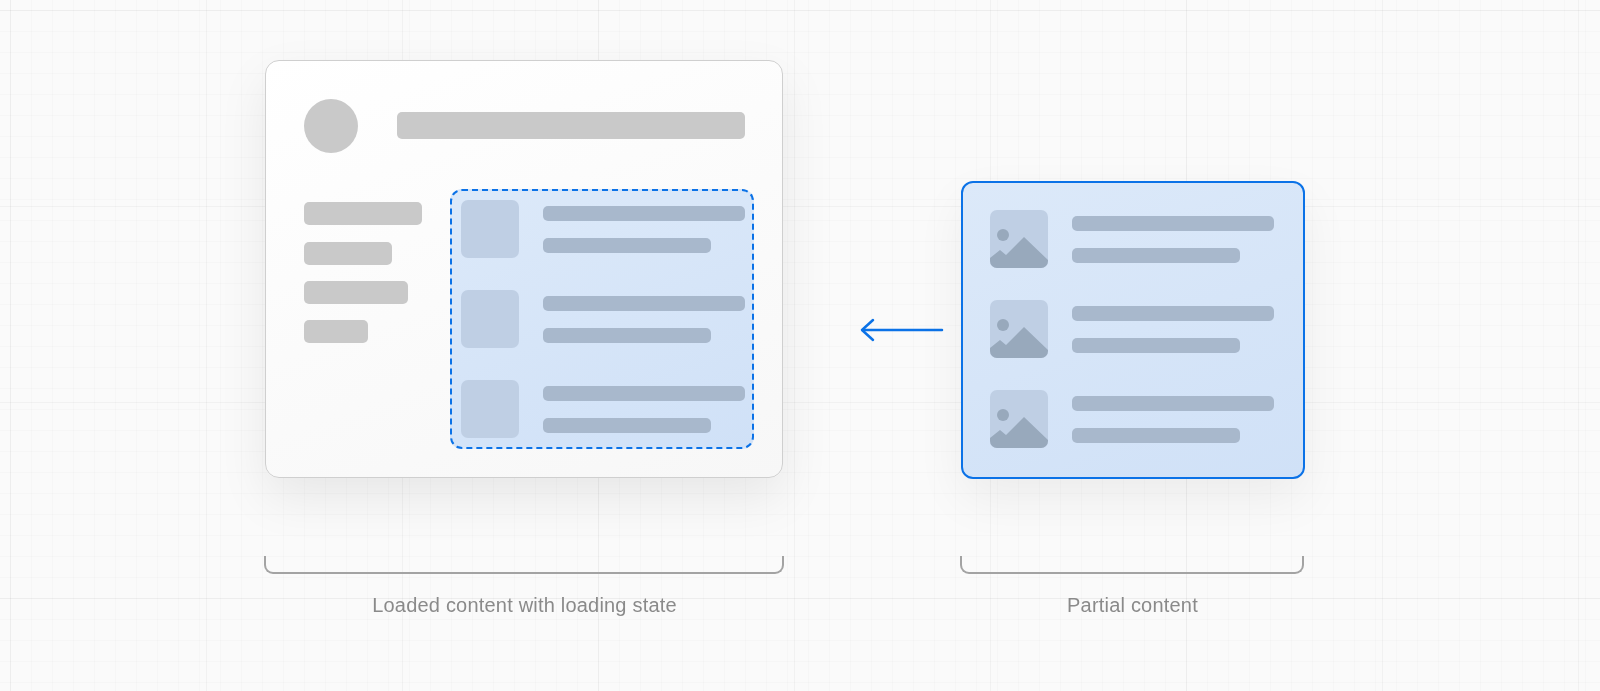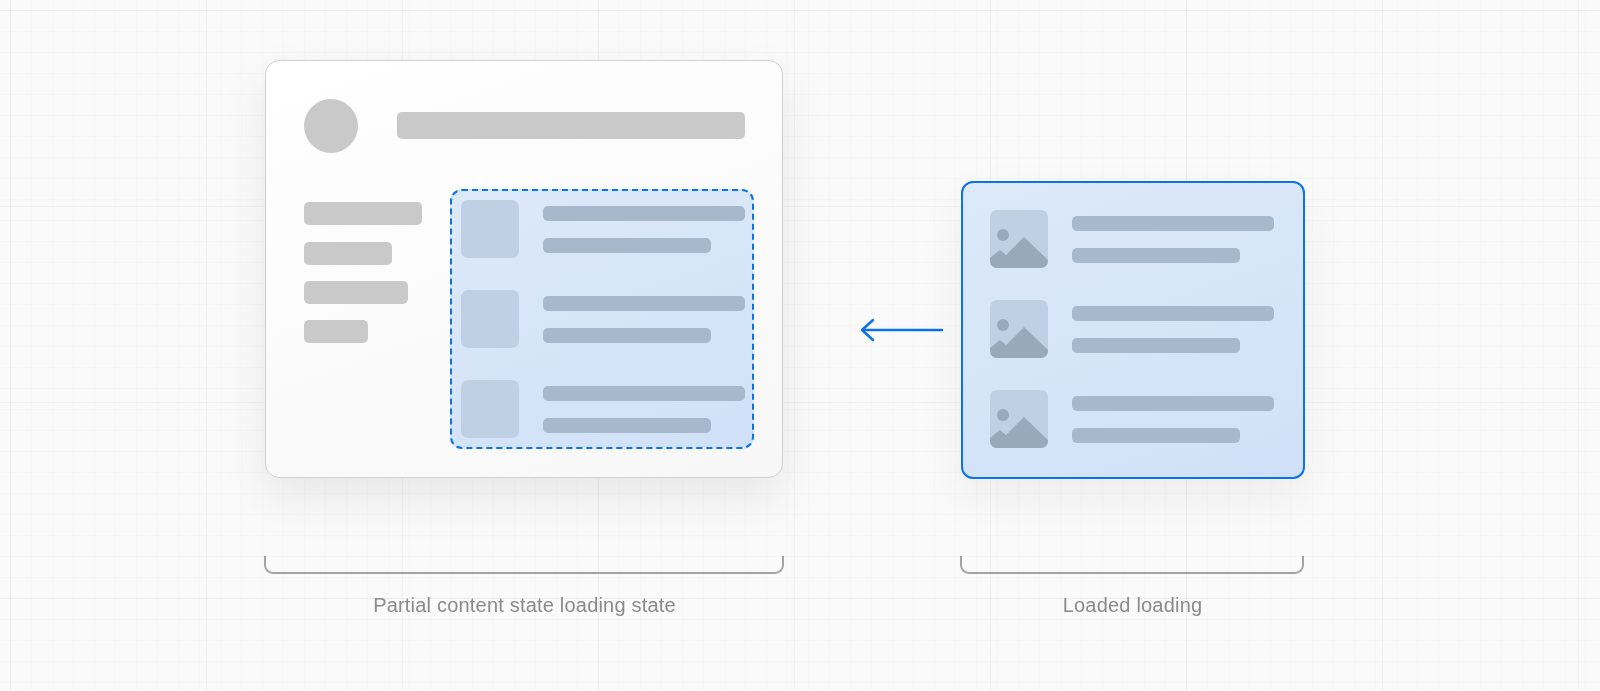--- a/index.html
+++ b/index.html
@@ -115,16 +115,16 @@
     <svg width="58" height="58" viewBox="0 0 58 58">
       <circle cx="13" cy="25" r="6" fill="#98a9bc"></circle>
       <path d="M0 58 L0 48 L10 40 L16 45 L34 27 L58 50 L58 58 Z" fill="#98a9bc"></path>
     </svg>
   </div>
   <div class="bar-blue" style="left:109px;top:213px;width:202px;"></div>
   <div class="bar-blue" style="left:109px;top:245px;width:168px;"></div>
 </div>
 
 <div class="abs bracket" style="left:264px;top:556px;width:516px;"></div>
-<div class="abs caption" style="left:264px;top:594px;width:521px;">Partial content state loading state</div>
+<div class="abs caption" style="left:264px;top:594px;width:521px;">Loaded content with loading state</div>
 
 <div class="abs bracket" style="left:960px;top:556px;width:340px;"></div>
-<div class="abs caption" style="left:960px;top:594px;width:345px;">Loaded loading</div>
+<div class="abs caption" style="left:960px;top:594px;width:345px;">Partial content</div>
 
 </body></html>

